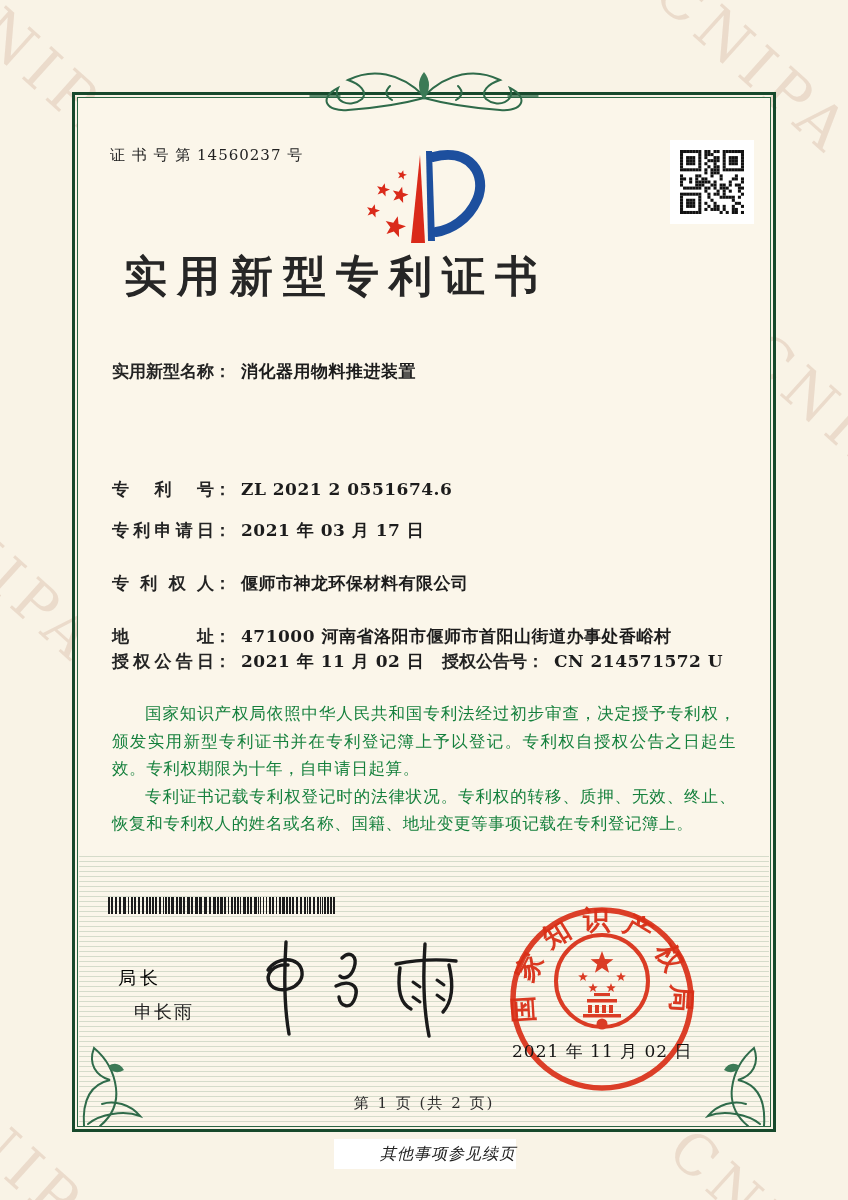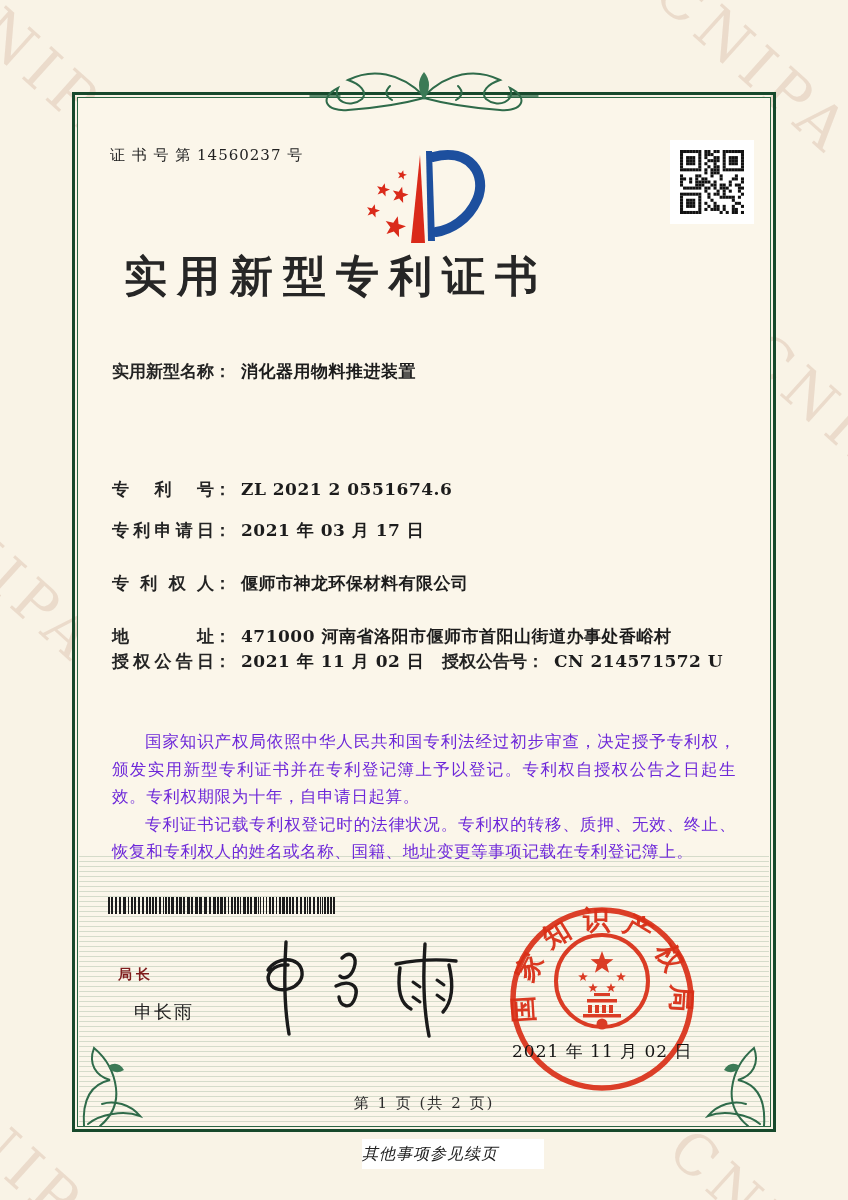--- a/index.html
+++ b/index.html
@@ -51,40 +51,40 @@
   .flabel{
     display:inline-block;width:102px;
     text-align:justify;text-align-last:justify;color:#242424;
   }
   .fcolon{margin-right:10px;color:#242424;}
   .fvalue{color:#1c1c1c;letter-spacing:0.5px;}
   .pair2{position:absolute;left:322px;top:0;white-space:nowrap;margin-left:8px;}
   .pair2 .flabel{width:85px;}
   
   .paras{left:112px;top:700px;width:624px;font-size:16.5px;line-height:27.5px;
-         text-align:justify;color:#6d28d9;margin-top:28px;}
+         text-align:justify;color:#15803d;}
   .paras p{margin:0;text-indent:2em;letter-spacing:0.6px;}
   
   .barcode{left:108px;top:897px;}
-  .signer-title{left:118px;top:966px;font-size:14px;letter-spacing:4px;color:#7f1d1d;font-weight:bold;}
+  .signer-title{left:118px;top:966px;font-size:18px;letter-spacing:4px;color:#000000;}
   .signer-name{left:134px;top:1000px;font-size:18px;letter-spacing:2px;color:#222;}
   .sig{left:248px;top:934px;}
   .seal{left:502px;top:893px;}
   .seal-date{
     left:512px;top:1040px;width:180px;text-align:center;
     font-size:17px;color:#141414;letter-spacing:1px;white-space:nowrap;
   }
   .page-footer{
     left:0;top:1094px;width:848px;text-align:center;
     font-size:15px;letter-spacing:2px;color:#2c2c2c;
   }
   .note-box{
     left:334px;top:1139px;width:182px;height:30px;line-height:30px;
-    background:#ffffff;text-align:left;font-size:16px;
-    font-style:italic;color:#222;letter-spacing:1px;margin-left:28px;
+    background:#ffffff;text-align:right;font-size:16px;
+    font-style:italic;color:#222;letter-spacing:1px;
   }
   svg{display:block;}
 </style>
 </head>
 <body>
 
 <div class="wm" style="left:-28px;top:-42px;font-size:60px;transform:rotate(42deg);">CNIPA</div>
 <div class="wm" style="left:688px;top:-44px;font-size:60px;transform:rotate(42deg);">CNIPA</div>
 <div class="wm" style="left:775px;top:318px;font-size:58px;transform:rotate(42deg);">CNIPA</div>
 <div class="wm" style="left:-62px;top:470px;font-size:58px;transform:rotate(42deg);">CNIPA</div>

